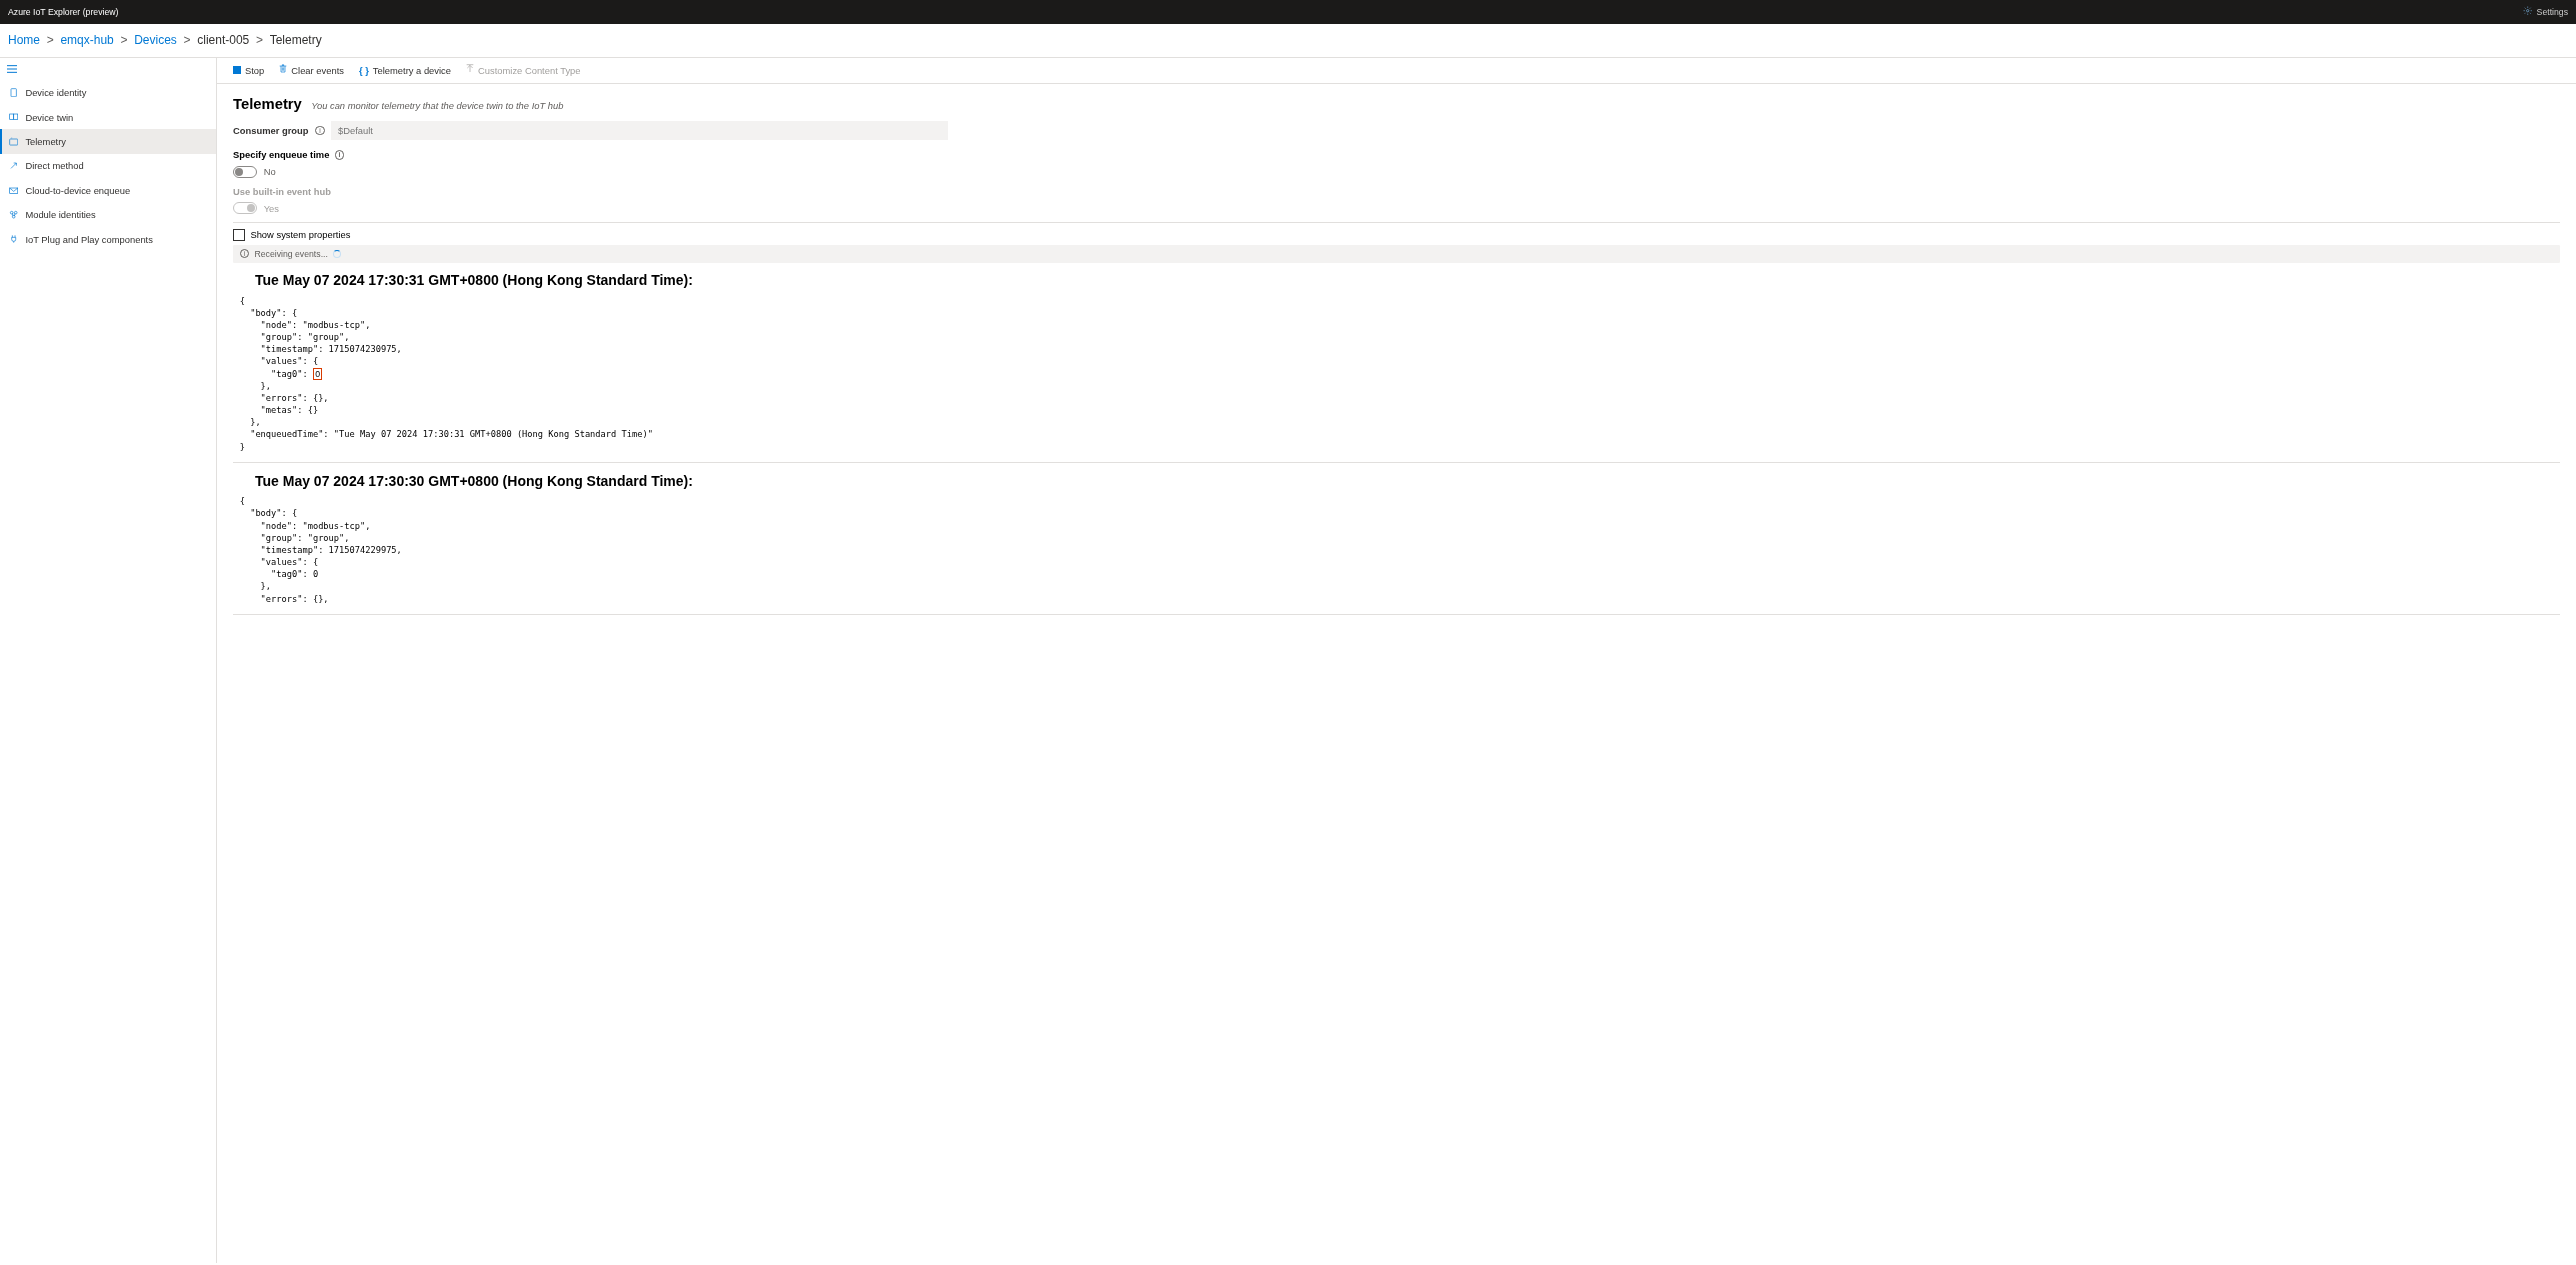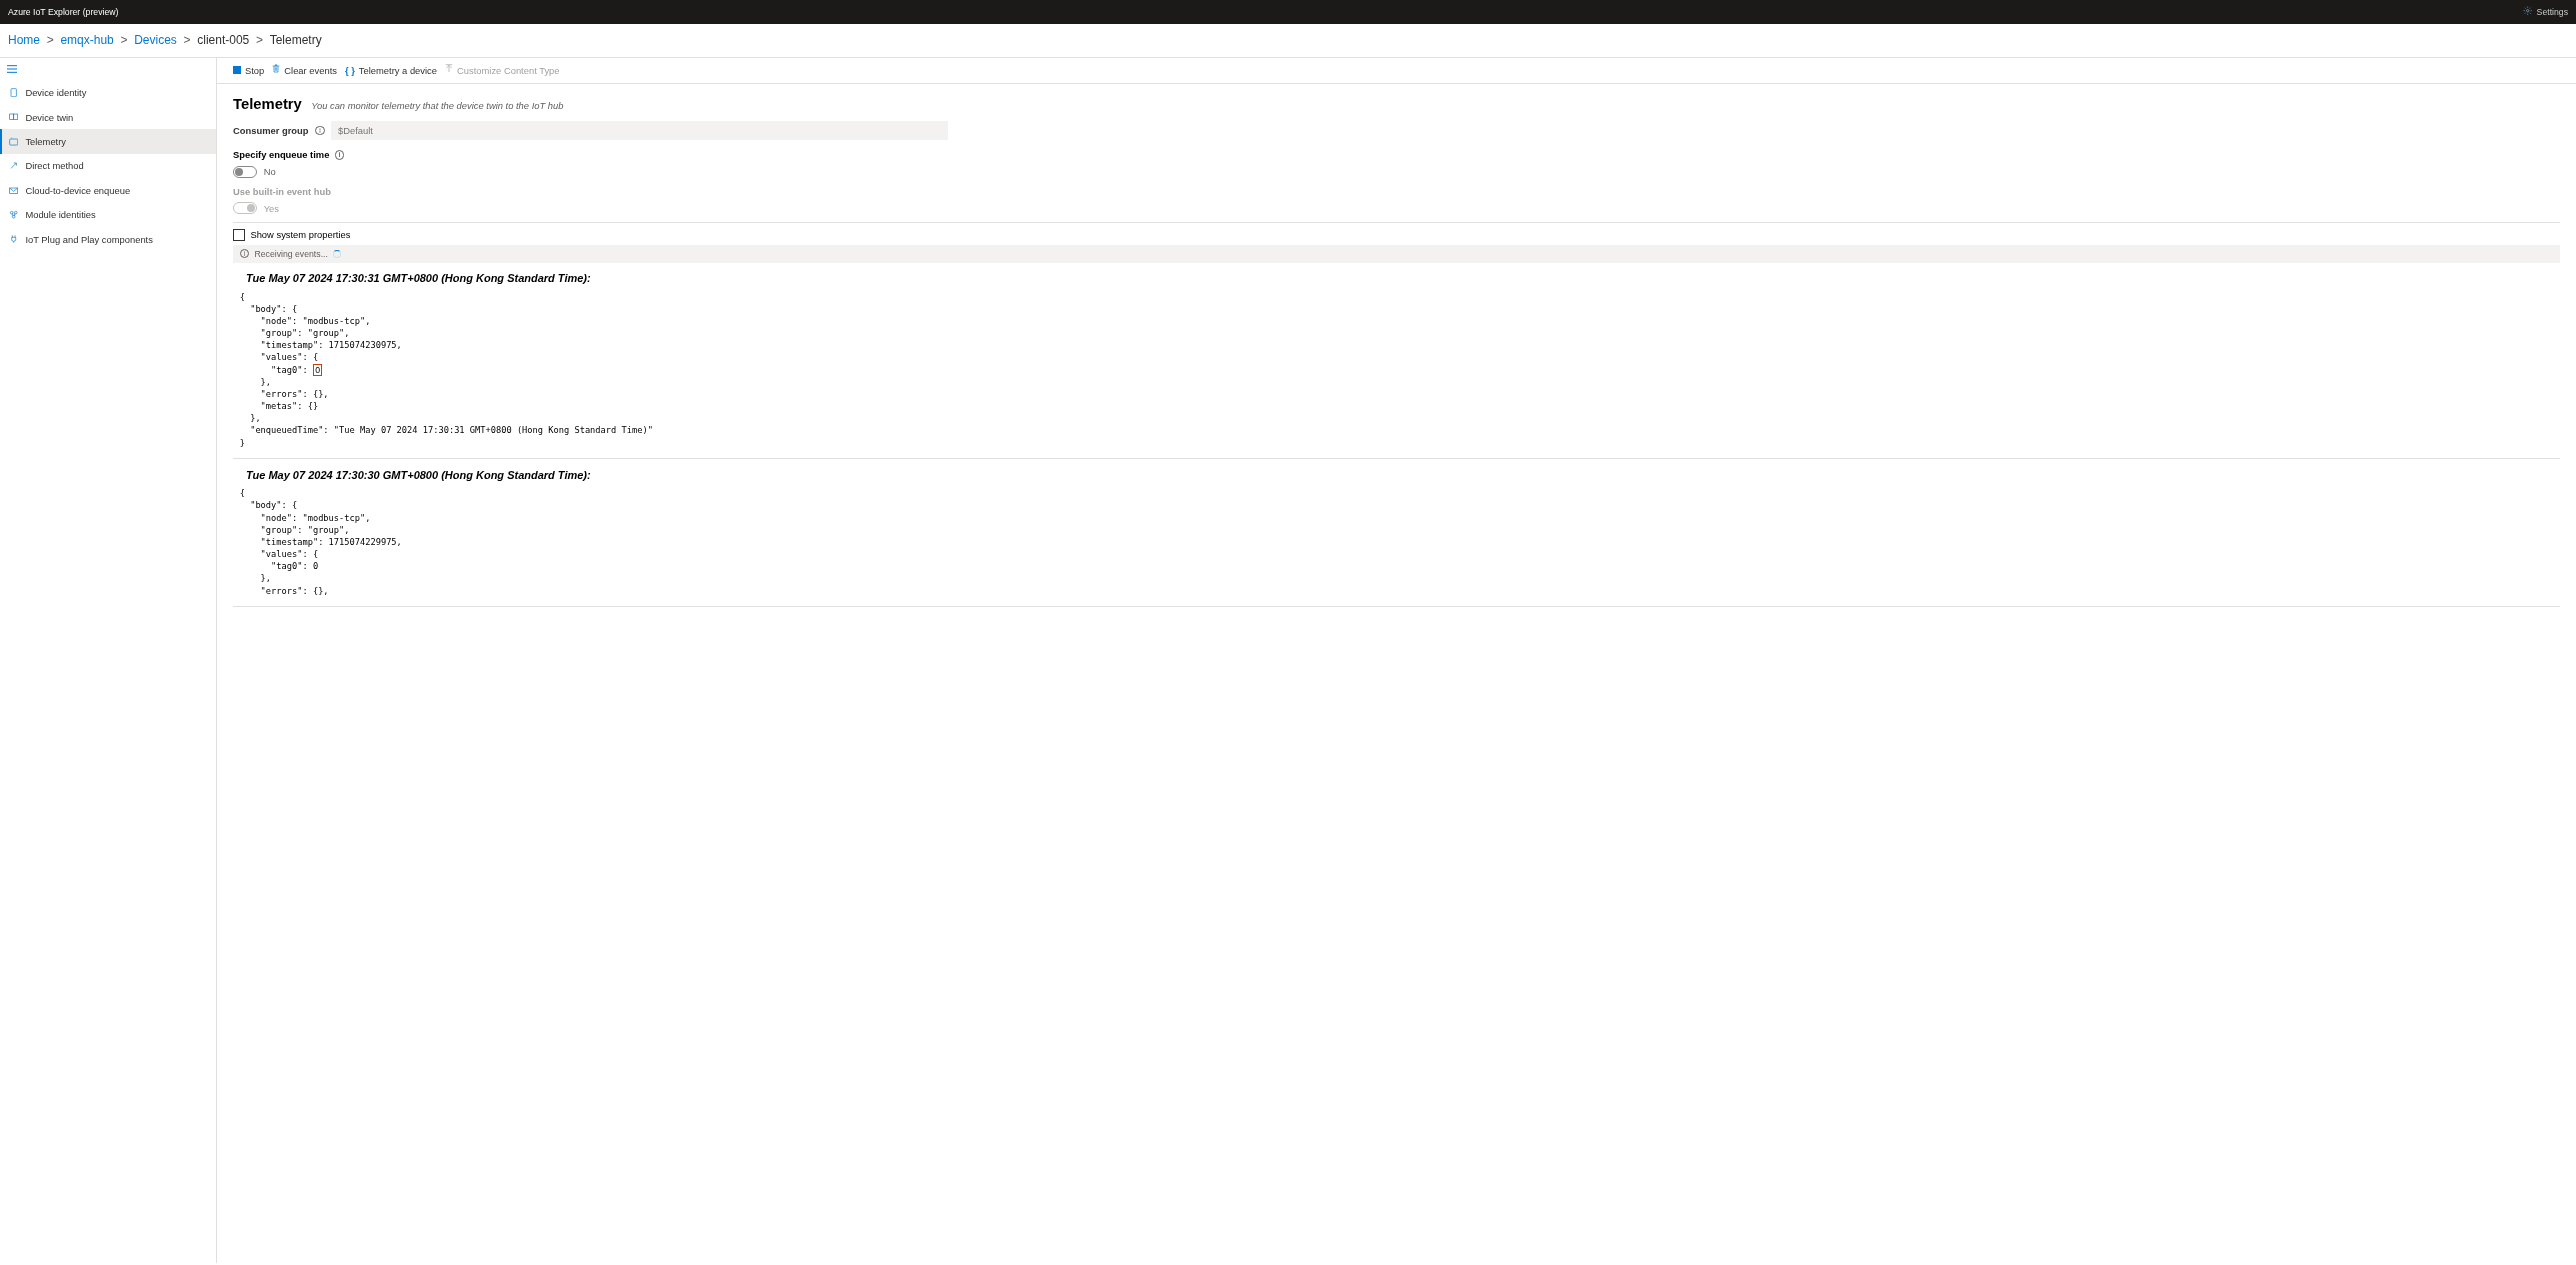--- a/index.html
+++ b/index.html
@@ -10,21 +10,21 @@
 .breadcrumb-bar a { color: #0078d4; text-decoration: none; }
 .breadcrumb-bar .sep { color: #605e5c; }
 .breadcrumb-bar .current { color: #323130; }
 .body-area { display: flex; height: calc(100% - 60px); }
 .sidebar { width: 217px; border-right: 0.7px solid #e1dfdd; background: #fff; display: flex; flex-direction: column; }
 .sidebar .hamburger { padding: 5.4px 6.7px; color: #0078d4; cursor: pointer; }
 .sidebar .nav-item { display: flex; align-items: center; gap: 6.7px; padding: 6.7px 8px; font-size: 9.4px; color: #323130; cursor: pointer; }
 .sidebar .nav-item.selected { background: #edebe9; border-left: 2px solid #0078d4; padding-left: 6px; }
 .sidebar .nav-icon { width: 10.7px; height: 10.7px; display: inline-flex; align-items: center; justify-content: center; color: #0078d4; font-size: 9.4px; }
 .main { flex: 1; display: flex; flex-direction: column; overflow: hidden; }
-.toolbar { display: flex; align-items: flex-end; gap: 8px; padding: 6.7px 16px; border-bottom: 0.7px solid #e1dfdd; font-size: 9.4px; }
+.toolbar { display: flex; align-items: flex-end; gap: 15px; padding: 6.7px 16px; border-bottom: 0.7px solid #e1dfdd; font-size: 9.4px; }
 .toolbar .btn { display: inline-flex; align-items: center; gap: 4px; cursor: pointer; color: #323130; }
 .toolbar .btn.disabled { color: #a19f9d; cursor: default; }
 .toolbar .icon { color: #0078d4; font-size: 9.4px; }
 .content { padding: 12px 16px 0 16px; overflow-y: auto; flex: 1; }
 .page-heading { display: flex; align-items: baseline; gap: 9.4px; margin-bottom: 9.4px; }
 .page-heading h1 { font-size: 14.8px; font-weight: 600; }
 .page-heading .sub { font-style: italic; color: #605e5c; font-size: 9.4px; }
 .field-row { display: flex; align-items: center; gap: 6.7px; margin-bottom: 9.4px; font-size: 9.4px; }
 .field-row .label { font-weight: 600; color: #323130; min-width: 60px; }
 .info-icon { width: 9.4px; height: 9.4px; border: 0.7px solid #605e5c; border-radius: 50%; display: inline-flex; align-items: center; justify-content: center; font-size: 6.7px; color: #605e5c; }
@@ -37,21 +37,21 @@
 .toggle.on .knob { left: auto; right: 1.3px; }
 .toggle.disabled { opacity: .5; }
 .toggle-label { font-size: 9.4px; color: #605e5c; }
 .divider { border-top: 0.7px solid #e1dfdd; margin: 2.7px 0 5.4px 0; }
 .checkbox-row { display: flex; align-items: center; gap: 5.4px; font-size: 9.4px; margin-bottom: 4px; }
 .checkbox { width: 12px; height: 12px; border: 0.7px solid #323130; }
 .status-row { background: #f3f2f1; padding: 4px 6.7px; font-size: 8.7px; color: #605e5c; display: flex; align-items: center; gap: 5.4px; border-radius: 1.3px; margin-bottom: 9.4px; }
 .spinner { width: 8px; height: 8px; border: 1.3px solid #c7e0f4; border-top-color: #0078d4; border-radius: 50%; animation: spin 1s linear infinite; }
 @keyframes spin { to { transform: rotate(360deg); } }
 .event { margin-bottom: 9.4px; padding-bottom: 9.4px; border-bottom: 0.7px solid #e1dfdd; }
-.event .ts { font-weight: 700; font-size: 11px; margin-bottom: 6.7px; margin-left: 13px; font-style: italic; }
+.event .ts { font-weight: 700; font-size: 14px; margin-bottom: 6.7px; margin-left: 22px; }
 .event pre { font-family: Consolas, monospace; font-size: 8.7px; line-height: 1.4; white-space: pre; margin-left: 6.7px; }
 .hl { border: 0.7px solid #d83b01; padding: 0 1.3px; }
 </style>
 </head>
 <body>
 
 <div class="titlebar">
   <span>Azure IoT Explorer (preview)</span>
   <span class="right">
     <span>

